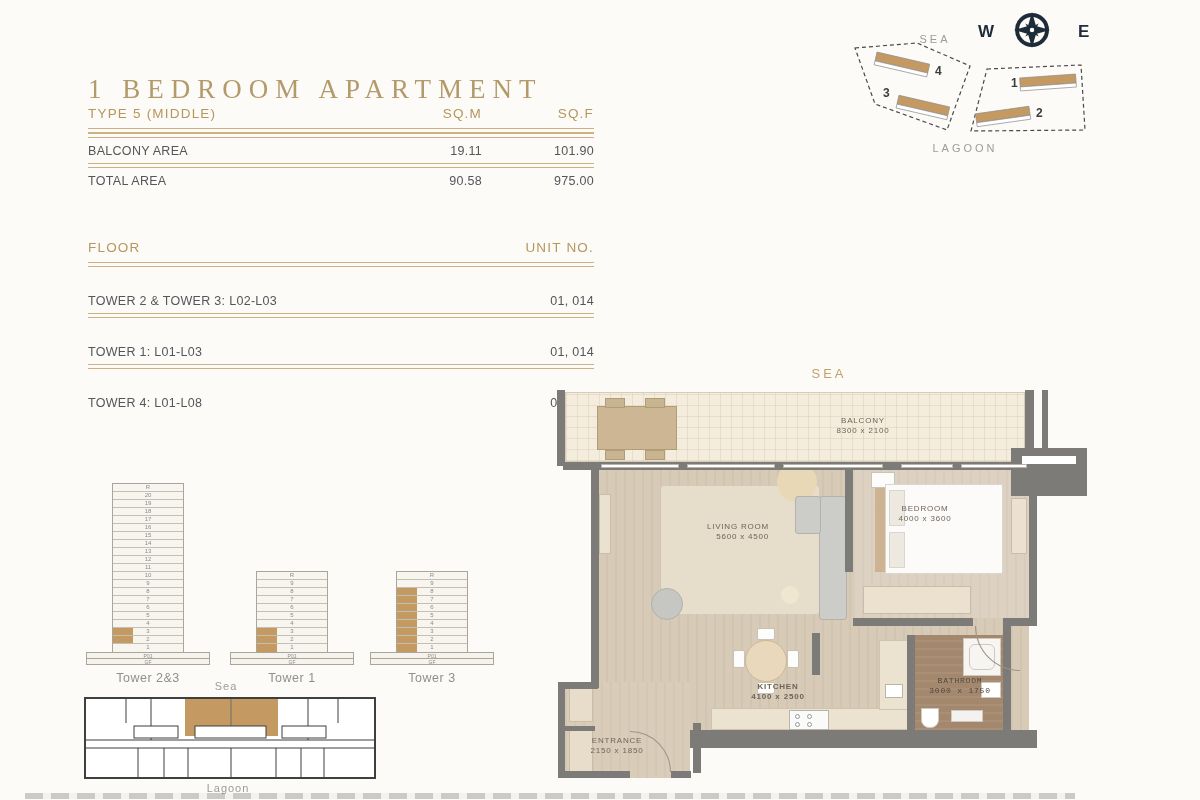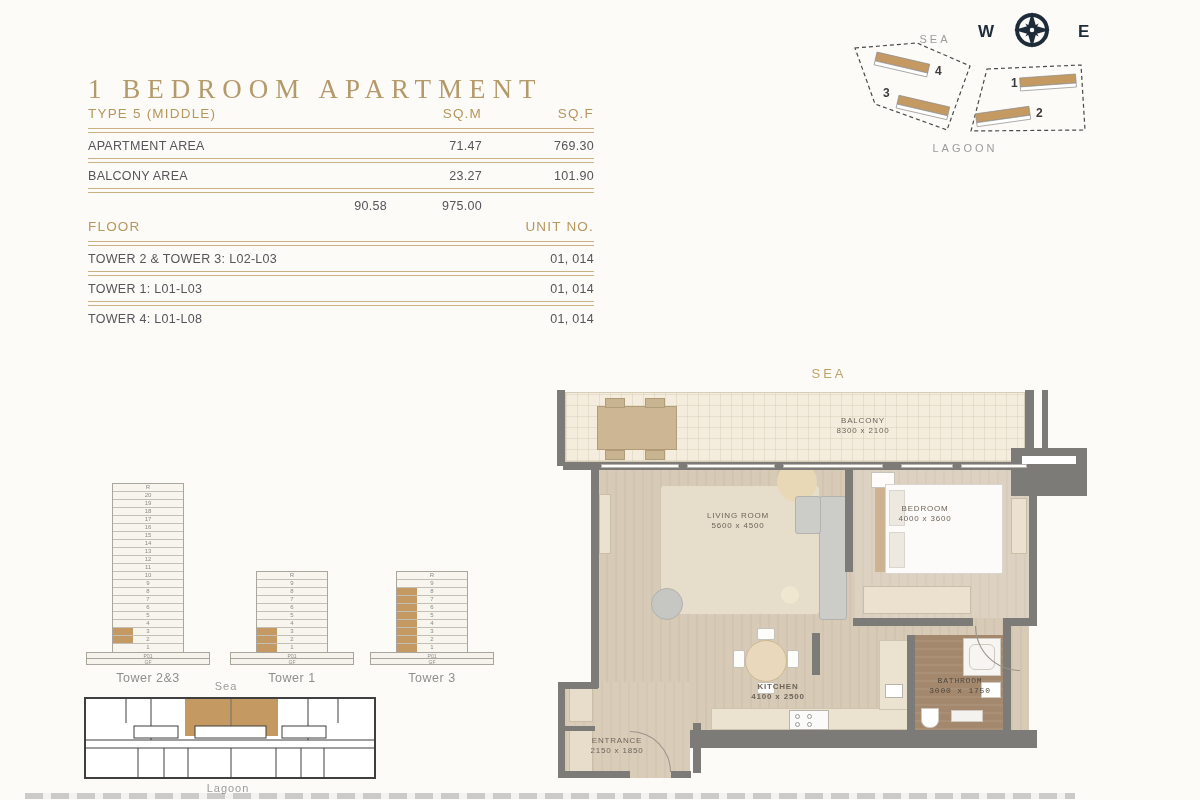--- a/index.html
+++ b/index.html
@@ -7,21 +7,21 @@
        font-family:"Liberation Sans","DejaVu Sans",sans-serif;-webkit-font-smoothing:antialiased;}
   .abs{position:absolute;}
 
   
   .title{left:88px;top:74px;font-family:"Liberation Serif","DejaVu Serif",serif;
          font-size:27px;color:#b49a6a;letter-spacing:7px;font-weight:400;white-space:nowrap;}
   .tbl{left:88px;width:506px;}
   .area-tbl{top:106px;}
   .floor-tbl{top:219px;}
   .g3{display:grid;grid-template-columns:1fr 95px 112px;}
-  .g2{display:grid;grid-template-columns:1fr 130px;}
+  .g2{display:grid;grid-template-columns:1fr 130px;margin-top:21px;}
   .thead{color:#b6975d;font-size:13.5px;letter-spacing:1.2px;padding-bottom:7px;}
   .trow{color:#55555a;font-size:12.5px;letter-spacing:.3px;padding:6px 0 5px;}
   .num{text-align:right;}
   .dline{height:3px;border-top:1px solid #cbb183;border-bottom:1px solid #cbb183;}
 
   
   .tower{width:124px;margin-top:20px;}
   .tower0{left:86px;top:463px;} .tower1{left:230px;top:551px;} .tower2{left:370px;top:551px;}
   .t-body{width:72px;margin:0 auto;border:1px solid #a9a59d;background:#f8f5ef;box-sizing:border-box;}
   .t-row{position:relative;height:8px;line-height:7px;font-size:6px;text-align:center;color:#8b8b8b;
@@ -70,33 +70,29 @@
 <div class="abs title">1 BEDROOM APARTMENT</div>
 
 <div class="abs tbl area-tbl">
   <div class="thead g3">
     <div>TYPE 5 (MIDDLE)</div>
     <div class="num">SQ.M</div>
     <div class="num">SQ.F</div>
   </div>
   <div id="area-rows">
       <div class="dline"></div>
-      <div class="trow g3">
-        <div>APARTMENT AREA</div>
-        <div class="num">71.47</div>
-        <div class="num">769.30</div>
-      </div>
       <div class="dline"></div>
       <div class="trow g3">
         <div>BALCONY AREA</div>
-        <div class="num">23.27</div>
+        <div class="num">19.11</div>
         <div class="num">101.90</div>
       </div>
       <div class="dline"></div>
       <div class="trow g3">
+        <div>TOTAL AREA</div>
         <div class="num">90.58</div>
         <div class="num">975.00</div>
       </div>
     </div>
 </div>
 
 <div class="abs tbl floor-tbl">
   <div class="thead g2">
     <div>FLOOR</div>
     <div class="num">UNIT NO.</div>
@@ -338,21 +334,21 @@
       <div class="f" style="left:489px;top:66px;width:54px;height:8px;background:#ffffff;"></div>
     </div>
 
   <div class="arc" style="left:442px;top:236px;width:44px;height:44px;border-width:0 0 1px 1px;border-radius:0 0 0 100%;"></div>
   <div class="arc" style="left:97px;top:341px;width:40px;height:40px;border-width:1px 1px 0 0;border-radius:0 100% 0 0;"></div>
 
   <div class="rlabel" style="left:330px;top:36px;">
     <div>BALCONY</div>
       <div>8300 x 2100</div>
   </div>
-  <div class="rlabel" style="left:205px;top:131px;">
+  <div class="rlabel" style="left:205px;top:142px;text-align:right;">
     <div>LIVING ROOM</div>
       <div>5600 x 4500</div>
   </div>
   <div class="rlabel" style="left:392px;top:124px;">
     <div>BEDROOM</div>
       <div>4000 x 3600</div>
   </div>
   <div class="rlabel" style="left:245px;top:302px;font-weight:bold;">
     <div>KITCHEN</div>
       <div>4100 x 2500</div>

